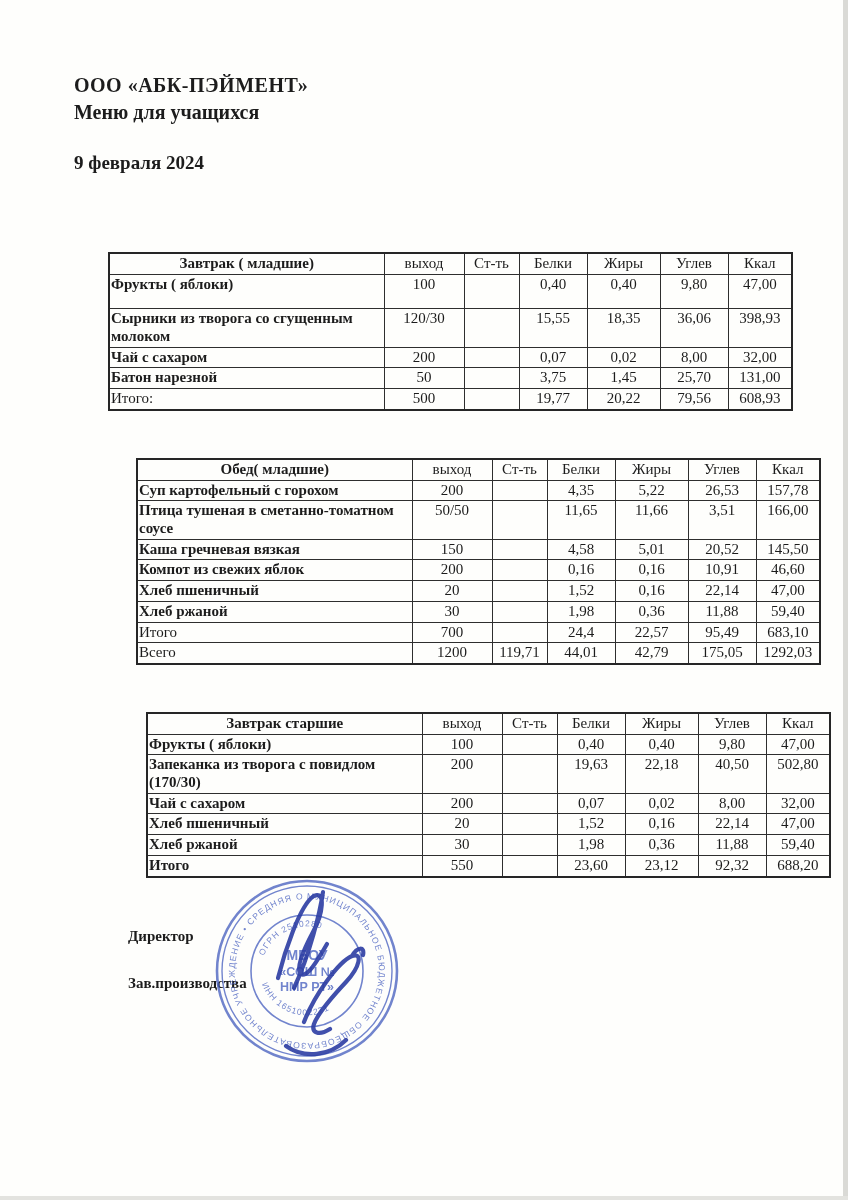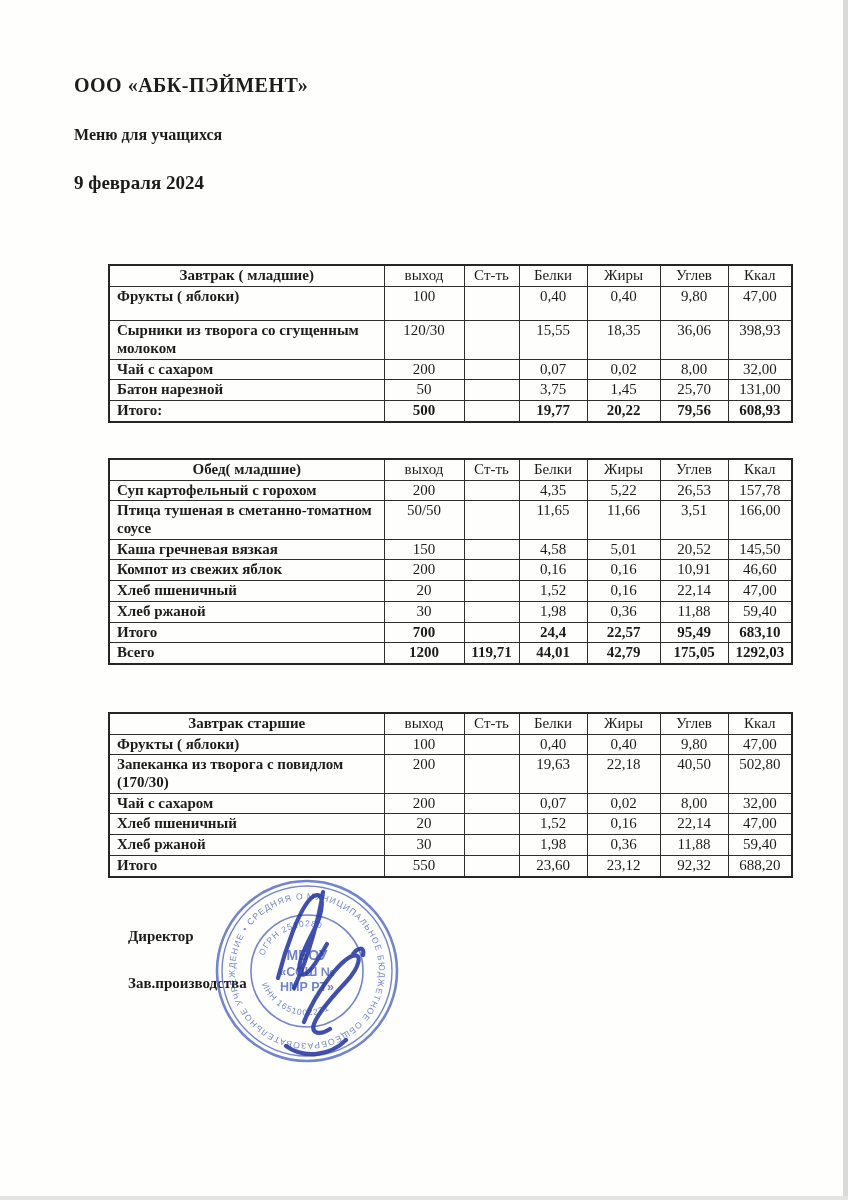--- a/index.html
+++ b/index.html
@@ -8,43 +8,43 @@
     background:#fefefc;
     font-family:"Liberation Serif","DejaVu Serif",serif;
     color:#1c1c1c;
   }
   
   .edge-right{position:absolute;top:0;right:0;width:5px;height:1200px;background:#dadad6;}
   .edge-bottom{position:absolute;left:0;bottom:0;width:848px;height:4px;background:#e3e3df;}
 
   .titles{position:absolute;left:74px;right:10px;top:74px;}
   .doc-title{font-size:20px;font-weight:bold;letter-spacing:.5px;}
-  .doc-sub{font-size:16px;font-weight:bold;margin-top:29px;}
+  .doc-sub{font-size:20px;font-weight:bold;margin-top:4px;}
   .doc-date{font-size:19px;font-weight:bold;margin-top:28px;}
 
   table.menu{
     position:absolute;left:108px;width:683px;
     border-collapse:collapse;table-layout:fixed;
     border:2px solid #262626;
   }
   table.menu th,table.menu td{
     border:1.6px solid #2e2e2e;
     font-size:15px;line-height:1.18;
     padding:1px 4px;vertical-align:top;
     overflow:hidden;
   }
   table.menu th{font-weight:normal;text-align:center;}
   table.menu th.tname{font-weight:bold;}
-  table.menu td.lbl{font-weight:bold;text-align:left;padding-left:7px;}
+  table.menu td.lbl{font-weight:bold;text-align:left;padding-left:1px;}
   table.menu td.num{text-align:center;}
-  table.menu tr.totals td{font-weight:bold;}
+  table.menu tr.totals td{font-weight:normal;}
   table.menu tr.tall td{padding-bottom:15px;}
-  #table-0{top:264px;border-radius:18px;}
-  #table-1{top:458px;}
-  #table-2{top:712px;}
+  #table-0{top:252px;border-radius:18px;}
+  #table-1{top:458px;margin-left:28px;}
+  #table-2{top:712px;margin-left:38px;}
 
   .sign-block{position:absolute;left:128px;top:928px;}
   .sign-line{font-size:15px;font-weight:bold;}
   .sign-line + .sign-line{margin-top:30px;}
 
   .stamp-wrap{position:absolute;left:212px;top:876px;width:190px;height:190px;}
   .ink-wrap{position:absolute;left:226px;top:870px;width:200px;height:200px;}
 </style>
 </head>
 <body>

